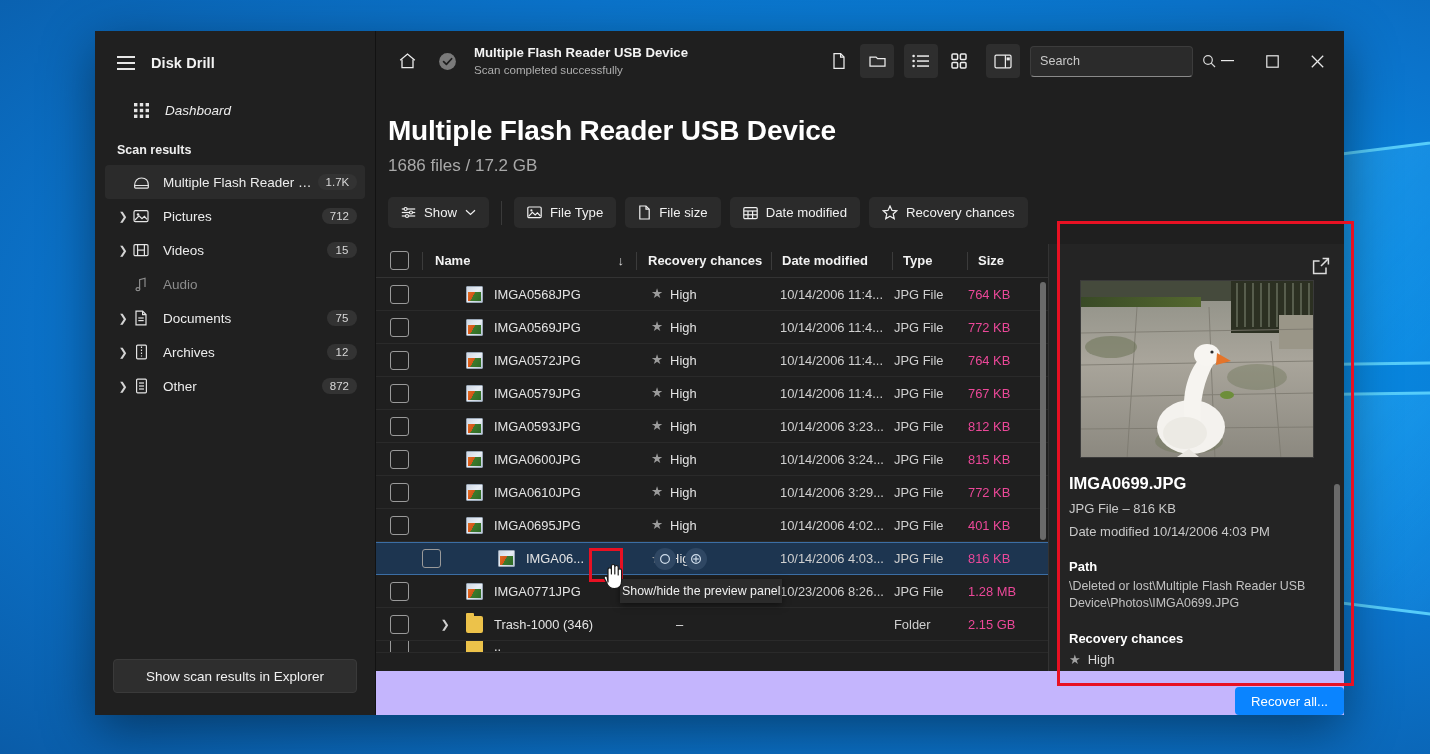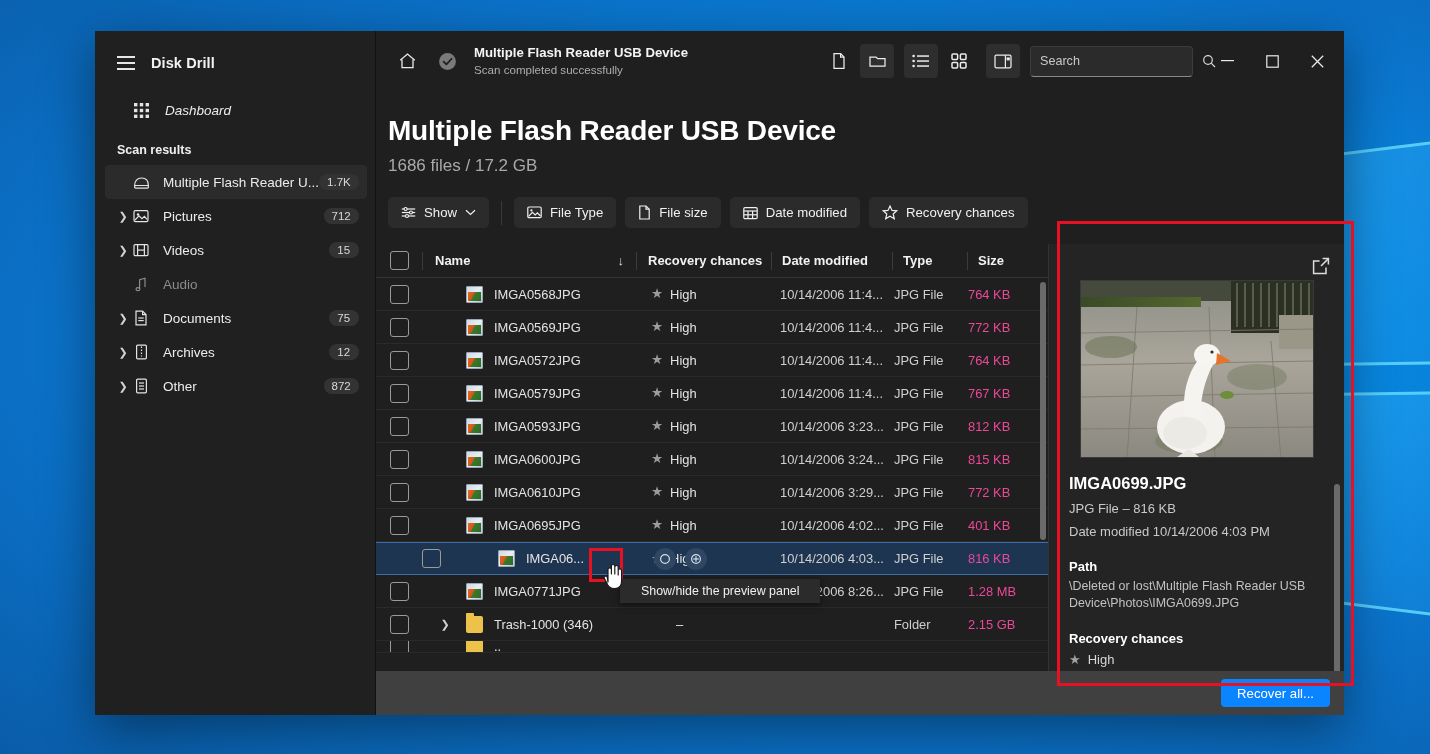--- a/index.html
+++ b/index.html
@@ -28,21 +28,21 @@
     width: 1249px; height: 684px;
     background: #1f1f1f;
     display: flex;
     box-shadow: 0 14px 50px rgba(0,0,0,.45);
   }
 
   
   #sidebar {
     width: 281px; height: 100%;
     background: #202020;
-    display: flex; flex-direction: row;
+    display: flex; flex-direction: column;
     border-right: 1px solid #121212;
   }
   .side-top { padding: 14px 0 0 0; }
   .brand-row {
     display: flex; align-items: center; gap: 16px;
     padding: 6px 0 6px 22px; height: 36px;
   }
   .hamburger { width: 18px; height: 14px; position: relative; flex: 0 0 auto; cursor: pointer; }
   .hamburger i { position: absolute; left: 0; width: 18px; height: 1.6px; background: #e6e6e6; }
   .hamburger i:nth-child(1){ top: 0; }
@@ -209,43 +209,43 @@
   .pv-path { font-size: 12.4px; color: #c2c2c2; margin-top: 4px; line-height: 1.35; }
   .pv-rec { font-size: 13px; color: #d6d6d6; margin-top: 6px; display: flex; align-items: center; gap: 7px; }
   .pv-rec .star { color: #a2a2a2; font-size: 13px; }
   #pv-scroll {
     position: absolute; right: 4px; top: 240px; width: 6px; height: 194px;
     background: #6a6a6a; border-radius: 3px; cursor: pointer;
   }
 
   
   #footer {
-    height: 44px; flex: 0 0 44px; background: #404040;
-    display: flex; align-items: center; justify-content: flex-end; padding-right: 14px;
+    height: 44px; flex: 0 0 44px; background: #c4b5fd;
+    display: flex; align-items: flex-end; justify-content: flex-end; padding-right: 0;
     position: absolute; bottom: 0; left: 0; right: 0;
   }
   #recover-btn {
     background: #0a84ff; color: #ffffff; border: 0; border-radius: 4px;
     height: 28px; padding: 0 16px; font-size: 13.2px; cursor: pointer;
     font-family: "Liberation Sans", sans-serif;
   }
 
   
   #redbox {
     position: absolute; left: 1057px; top: 221px; width: 297px; height: 465px;
     border: 3px solid #e81123; pointer-events: none; z-index: 40;
   }
   #redbox-small {
     position: absolute; left: 589px; top: 548px; width: 34px; height: 34px;
     border: 3px solid #e81123; z-index: 41; pointer-events: none;
   }
   #tooltip {
     position: absolute; left: 620px; top: 579px;
     background: #2b2b2b; color: #efefef; font-size: 12.4px;
-    padding: 5px 21px; white-space: nowrap; z-index: 42;
+    padding: 5px 2px; white-space: nowrap; z-index: 42;
     box-shadow: 0 2px 7px rgba(0,0,0,.5);
   }
   #cursor { position: absolute; left: 600px; top: 560px; z-index: 45; pointer-events: none; }
 </style>
 </head>
 <body>
 
 <svg id="wallpaper-logo" viewBox="0 0 470 500">
   <defs>
     <linearGradient id="wg" x1="0" y1="0" x2="1" y2="1">

